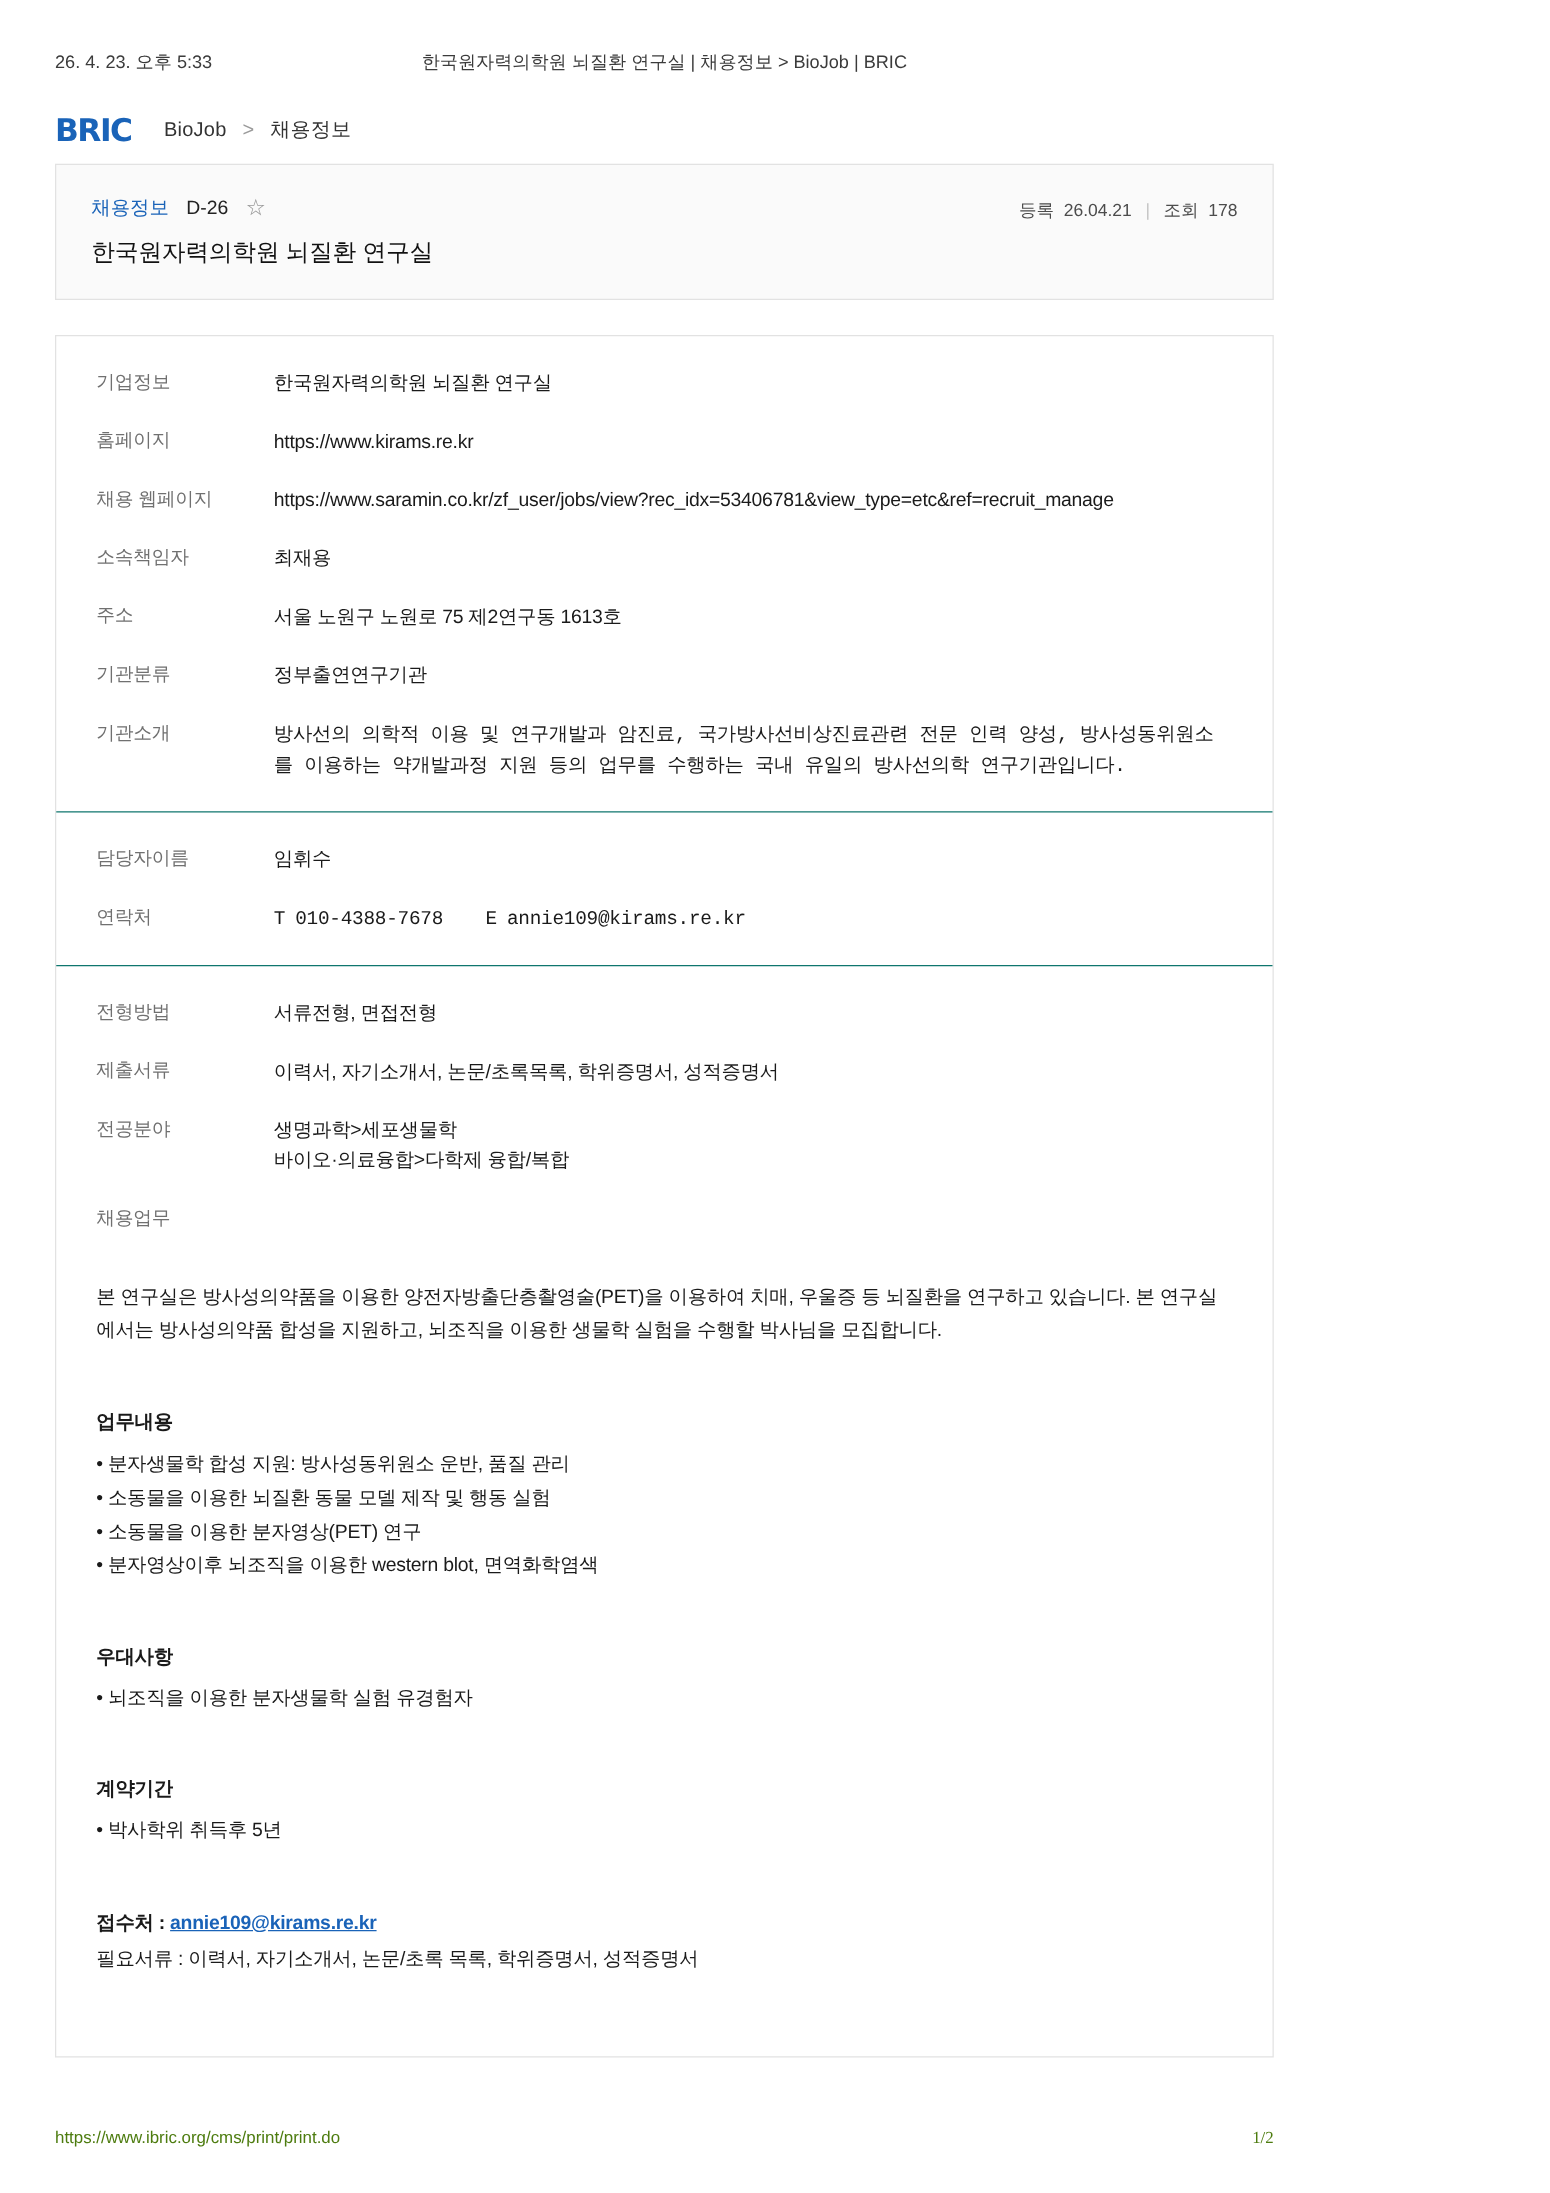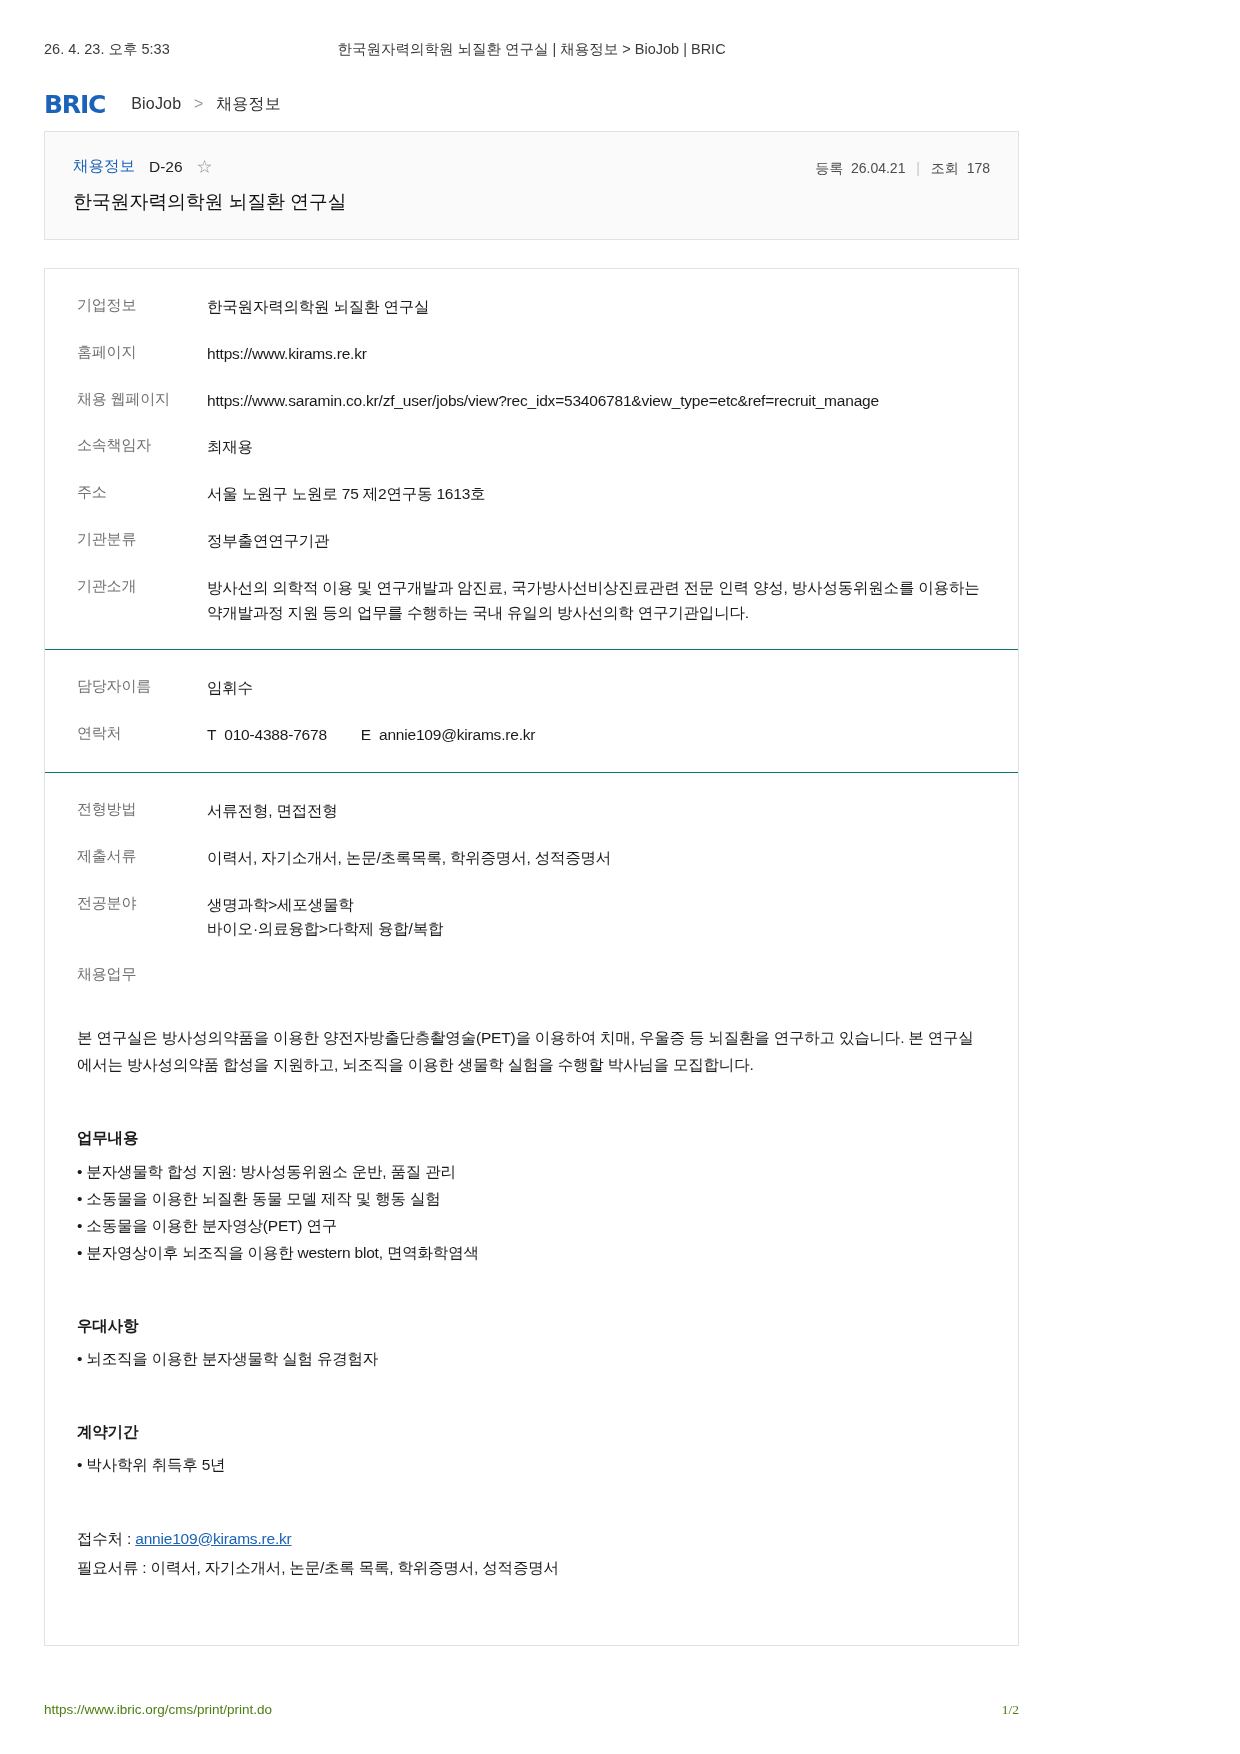--- a/index.html
+++ b/index.html
@@ -120,22 +120,23 @@
     padding: 26px 0 24px 0;
   }
   .section + .section {
     border-top: 1px solid #0f766e;
   }
   .row {
     display: flex;
     align-items: flex-start;
     padding: 0 32px;
     margin-bottom: 22px;
-  }
-  .row:last-child { margin-bottom: 0; }
+    gap: 12px;
+  }
+  .row:last-child { margin-bottom: 0; font-family: Liberation Mono, monospace; }
   .row .label {
     width: 130px;
     flex: 0 0 130px;
     font-size: 15px;
     color: #707070;
     padding-top: 1px;
     letter-spacing: -0.2px;
   }
   .row .value {
     flex: 1;
@@ -168,21 +169,21 @@
     color: #1a1a1a;
     letter-spacing: -0.2px;
   }
   .desc-para { margin-bottom: 46px; }
   .desc-group { margin-bottom: 46px; }
   .desc-head {
     font-weight: 700;
     margin-bottom: 6px;
   }
   .desc-item { }
-  .apply-line { margin-bottom: 2px; font-weight: 400; }
+  .apply-line { margin-bottom: 2px; font-weight: 700; }
   .apply-line a {
     color: #1a63b8;
     text-decoration: underline;
   }
   .docs-line { font-weight: 400; }
   .desc-tail { padding-bottom: 40px; }
 
   
   .print-footer {
     display: flex;

